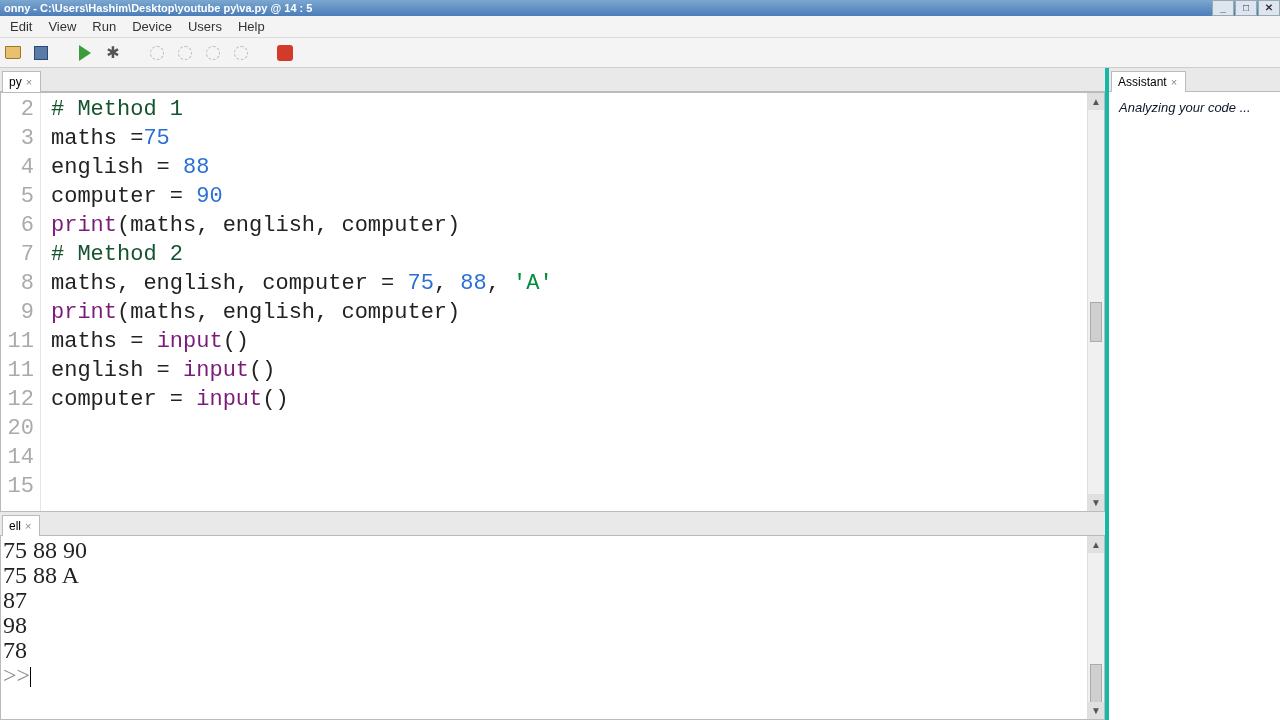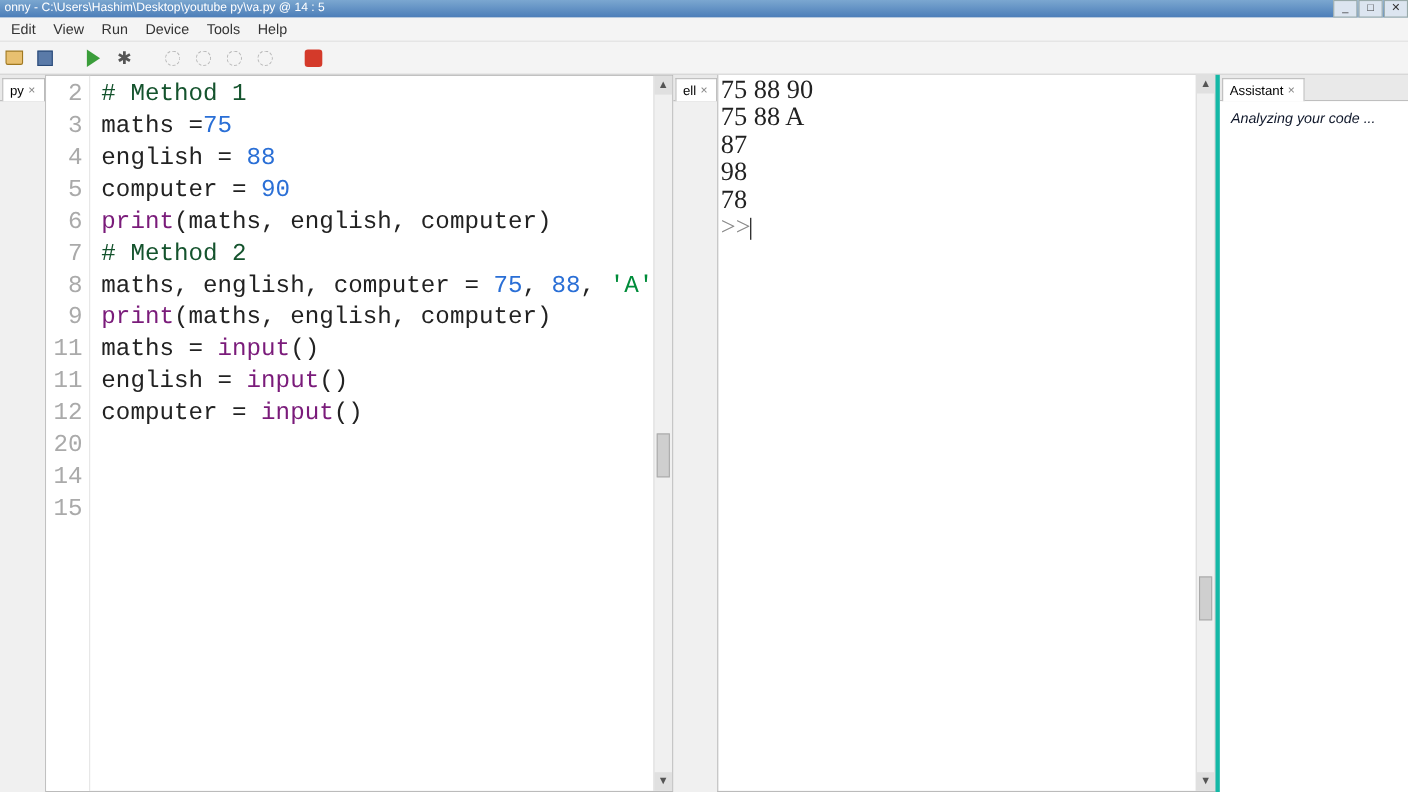--- a/index.html
+++ b/index.html
@@ -1,35 +1,35 @@
 <!DOCTYPE html>
 <html><head>
 <meta charset="utf-8">
 <style>
 * { box-sizing: border-box; margin: 0; padding: 0; }
 body { font-family: "Segoe UI", Tahoma, sans-serif; font-size: 13px; background: #f0f0f0; width: 1280px; height: 720px; overflow: hidden; position: relative; }
 
-.titlebar { height: 16px; background: linear-gradient(#7ba7d0,#4b7db8); color: #fff; font-size: 11px; padding: 1px 4px; display: flex; overflow: hidden; }
+.titlebar { height: 16px; background: linear-gradient(#7ba7d0,#4b7db8); color: #fff; font-size: 11px; padding: 1px 4px; display: flex; align-items: center; overflow: hidden; font-weight: bold; }
 .titlebar-buttons { position: absolute; right: 0; top: 0; display: flex; }
 .titlebar-btn { width: 22px; height: 16px; background: #dce5f0; border: 1px solid #9aa; margin-left: 1px; text-align: center; font-size: 10px; line-height: 14px; color: #333; }
 
 .menubar { height: 22px; background: #f4f4f4; border-bottom: 1px solid #ddd; display: flex; align-items: center; padding-left: 2px; }
 .menu-item { padding: 2px 8px; font-size: 13px; color: #333; cursor: default; }
 
 .toolbar { height: 30px; background: #f4f4f4; border-bottom: 1px solid #ccc; display: flex; align-items: center; padding-left: 2px; gap: 6px; }
 .tool-btn { width: 22px; height: 22px; display: flex; align-items: center; justify-content: center; }
 .tool-ico-open { width: 16px; height: 13px; background: #e8c070; border: 1px solid #a07820; border-radius: 0 0 2px 2px; }
 .tool-ico-save { width: 14px; height: 14px; background: #5a7aa8; border: 1px solid #2a4a78; }
 .tool-ico-run { width: 0; height: 0; border-left: 12px solid #3a9d3a; border-top: 8px solid transparent; border-bottom: 8px solid transparent; }
 .tool-ico-debug { font-size: 16px; color: #555; }
 .tool-ico-step { width: 14px; height: 14px; border: 1px dashed #bbb; border-radius: 50%; }
 .tool-ico-stop { width: 16px; height: 16px; background: #d43a2a; border-radius: 3px; color: #fff; font-size: 9px; text-align: center; line-height: 16px; font-weight: bold; }
 
 .workspace { position: absolute; top: 68px; left: 0; right: 0; bottom: 0; display: flex; }
-.left-stack { flex: 0 0 1105px; display: flex; flex-direction: row; }
+.left-stack { flex: 0 0 1105px; display: flex; flex-direction: column; }
 .right-panel { flex: 1; border-left: 4px solid #14b8a6; display: flex; flex-direction: column; }
 
 .panel-tab-row { height: 24px; background: #e9e9e9; border-bottom: 1px solid #bbb; display: flex; align-items: flex-end; }
 .panel-tab { background: #fff; border: 1px solid #bbb; border-bottom: none; padding: 3px 8px 3px 6px; font-size: 12px; display: flex; align-items: center; gap: 4px; margin-left: 2px; position: relative; top: 1px; }
 .tab-close { color: #888; font-size: 11px; cursor: default; }
 
 .editor-wrap { flex: 0 0 420px; position: relative; background: #fff; border: 1px solid #bbb; display: flex; }
 .gutter { width: 40px; background: #fff; border-right: 1px solid #e5e5e5; font-family: "Consolas","Courier New",monospace; font-size: 22px; color: #aaa; text-align: right; padding: 2px 6px 0 0; line-height: 29px; }
 .code { flex: 1; font-family: "Consolas","Courier New",monospace; font-size: 22px; color: #222; padding: 2px 0 0 10px; line-height: 29px; white-space: pre; position: relative; }
 .scroll-v { width: 17px; background: #f0f0f0; border-left: 1px solid #ddd; position: relative; }
@@ -59,21 +59,21 @@
     <div class="titlebar-btn">□</div>
     <div class="titlebar-btn">✕</div>
   </div>
 </div>
 
 <div class="menubar">
   <div class="menu-item">Edit</div>
   <div class="menu-item">View</div>
   <div class="menu-item">Run</div>
   <div class="menu-item">Device</div>
-  <div class="menu-item">Tools</div>
+  <div class="menu-item">Users</div>
   <div class="menu-item">Help</div>
 </div>
 
 <div class="toolbar">
   <div class="tool-btn">
       <div class="tool-ico-open"></div>
     </div>
   <div class="tool-btn">
       <div class="tool-ico-save"></div>
     </div>

